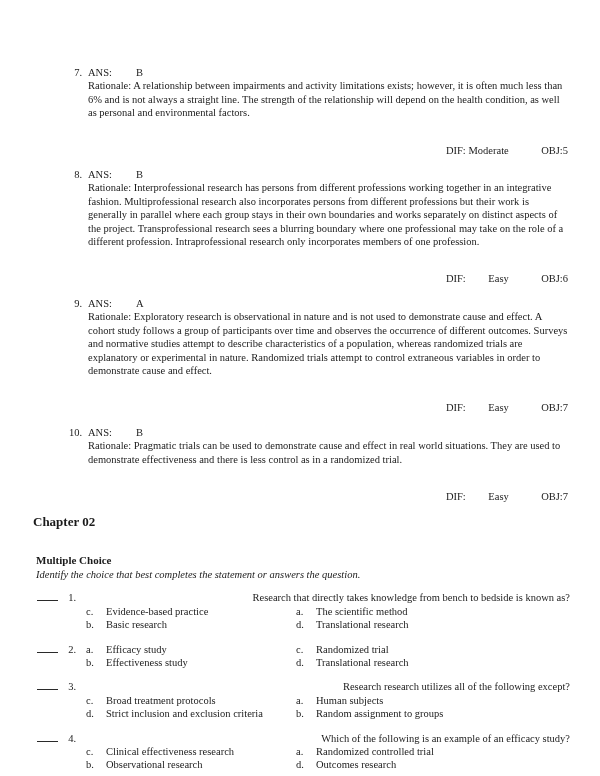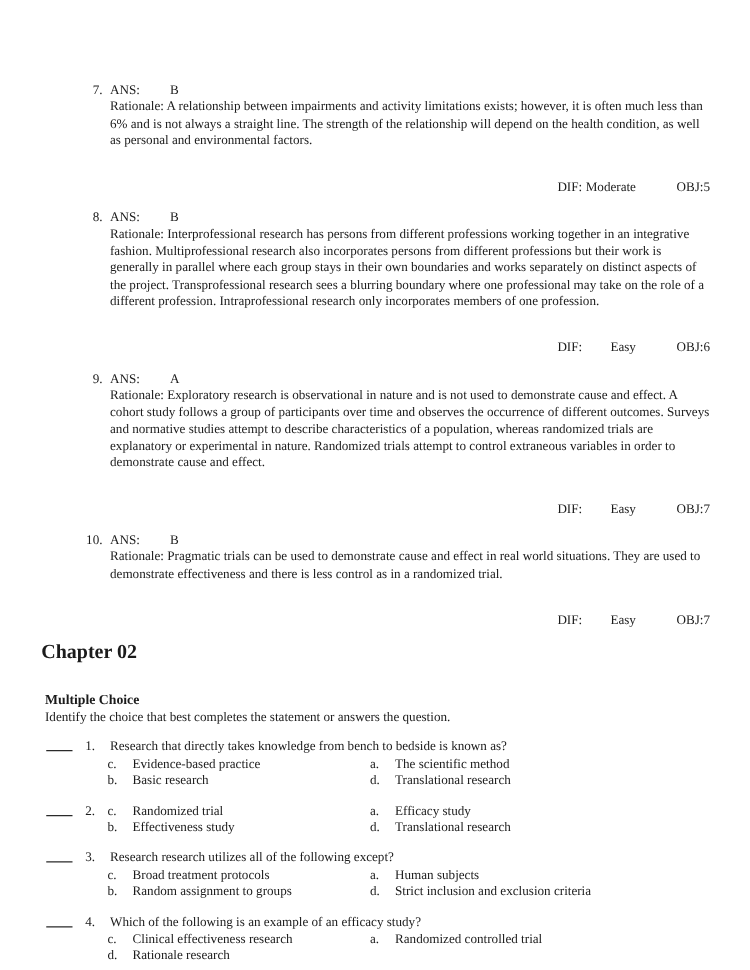--- a/index.html
+++ b/index.html
@@ -29,43 +29,43 @@
   .dif-row { margin-top: 24px; white-space: nowrap; text-align: right; }
   .dif-row .dif-label { display: inline-block; width: 27px; }
   .dif-row .dif-value { display: inline-block; width: 43px; }
   .dif-row .dif-gap   { display: inline-block; width: 27px; }
   .dif-row .obj-label { display: inline-block; width: 27px; }
   .dif-row .obj-value { display: inline-block; }
 
   
   .chapter-heading {
     margin: 5px 0 0 33px;
-    font-size: 16px;
+    font-size: 13px;
     font-weight: bold;
     line-height: 16px;
   }
 
   
   .mc-block { margin: 24px 30px 0 36px; }
   .mc-title { font-weight: bold; font-size: 11px; line-height: 13.5px; }
-  .mc-instruction { line-height: 13.5px; }
+  .mc-instruction { font-style: italic; line-height: 13.5px; }
 
   
   .questions { margin-top: 10px; margin-left: 88px; margin-right: 30px; }
   .question { position: relative; margin-bottom: 11px; }
   .q-blank {
     position: absolute; left: -51px; top: 9px;
     width: 21px; height: 0;
     border-bottom: 1.1px solid #2a2a2a;
   }
   .q-num {
     position: absolute; left: -52px; top: 0;
     width: 40px; text-align: right;
   }
-  .q-text { max-width: 482px; }
+  .q-text { max-width: 482px; text-align: right; }
   .options { display: grid; grid-template-columns: 210px 1fr; margin-left: -2px; }
   .option { white-space: nowrap; }
   .opt-letter { display: inline-block; width: 20px; }
 </style>
 </head>
 <body>
 
 <div class="page">
   <div class="content">
 
@@ -135,45 +135,46 @@
           <div class="option"><span class="opt-letter">a.</span><span>The scientific method</span></div>
           <div class="option"><span class="opt-letter">b.</span><span>Basic research</span></div>
           <div class="option"><span class="opt-letter">d.</span><span>Translational research</span></div>
         </div>
       </div>
 
       <div class="question">
         <span class="q-blank"></span>
         <span class="q-num">2.</span>
         <div class="options">
+          <div class="option"><span class="opt-letter">a.</span><span>Efficacy study</span></div>
           <div class="option"><span class="opt-letter">c.</span><span>Randomized trial</span></div>
-          <div class="option"><span class="opt-letter">a.</span><span>Efficacy study</span></div>
           <div class="option"><span class="opt-letter">b.</span><span>Effectiveness study</span></div>
           <div class="option"><span class="opt-letter">d.</span><span>Translational research</span></div>
         </div>
       </div>
 
       <div class="question">
         <span class="q-blank"></span>
         <span class="q-num">3.</span>
         <div class="q-text">Research research utilizes all of the following except?</div>
         <div class="options">
           <div class="option"><span class="opt-letter">c.</span><span>Broad treatment protocols</span></div>
           <div class="option"><span class="opt-letter">a.</span><span>Human subjects</span></div>
+          <div class="option"><span class="opt-letter">d.</span><span>Strict inclusion and exclusion criteria</span></div>
           <div class="option"><span class="opt-letter">b.</span><span>Random assignment to groups</span></div>
-          <div class="option"><span class="opt-letter">d.</span><span>Strict inclusion and exclusion criteria</span></div>
         </div>
       </div>
 
       <div class="question">
         <span class="q-blank"></span>
         <span class="q-num">4.</span>
         <div class="q-text">Which of the following is an example of an efficacy study?</div>
         <div class="options">
           <div class="option"><span class="opt-letter">c.</span><span>Clinical effectiveness research</span></div>
           <div class="option"><span class="opt-letter">a.</span><span>Randomized controlled trial</span></div>
-          <div class="option"><span class="opt-letter">d.</span><span>Rationale research</span></div>
+          <div class="option"><span class="opt-letter">b.</span><span>Observational research</span></div>
+          <div class="option"><span class="opt-letter">d.</span><span>Outcomes research</span></div>
         </div>
       </div>
 
     </div>
   </div>
 </div>
 
 </body></html>

